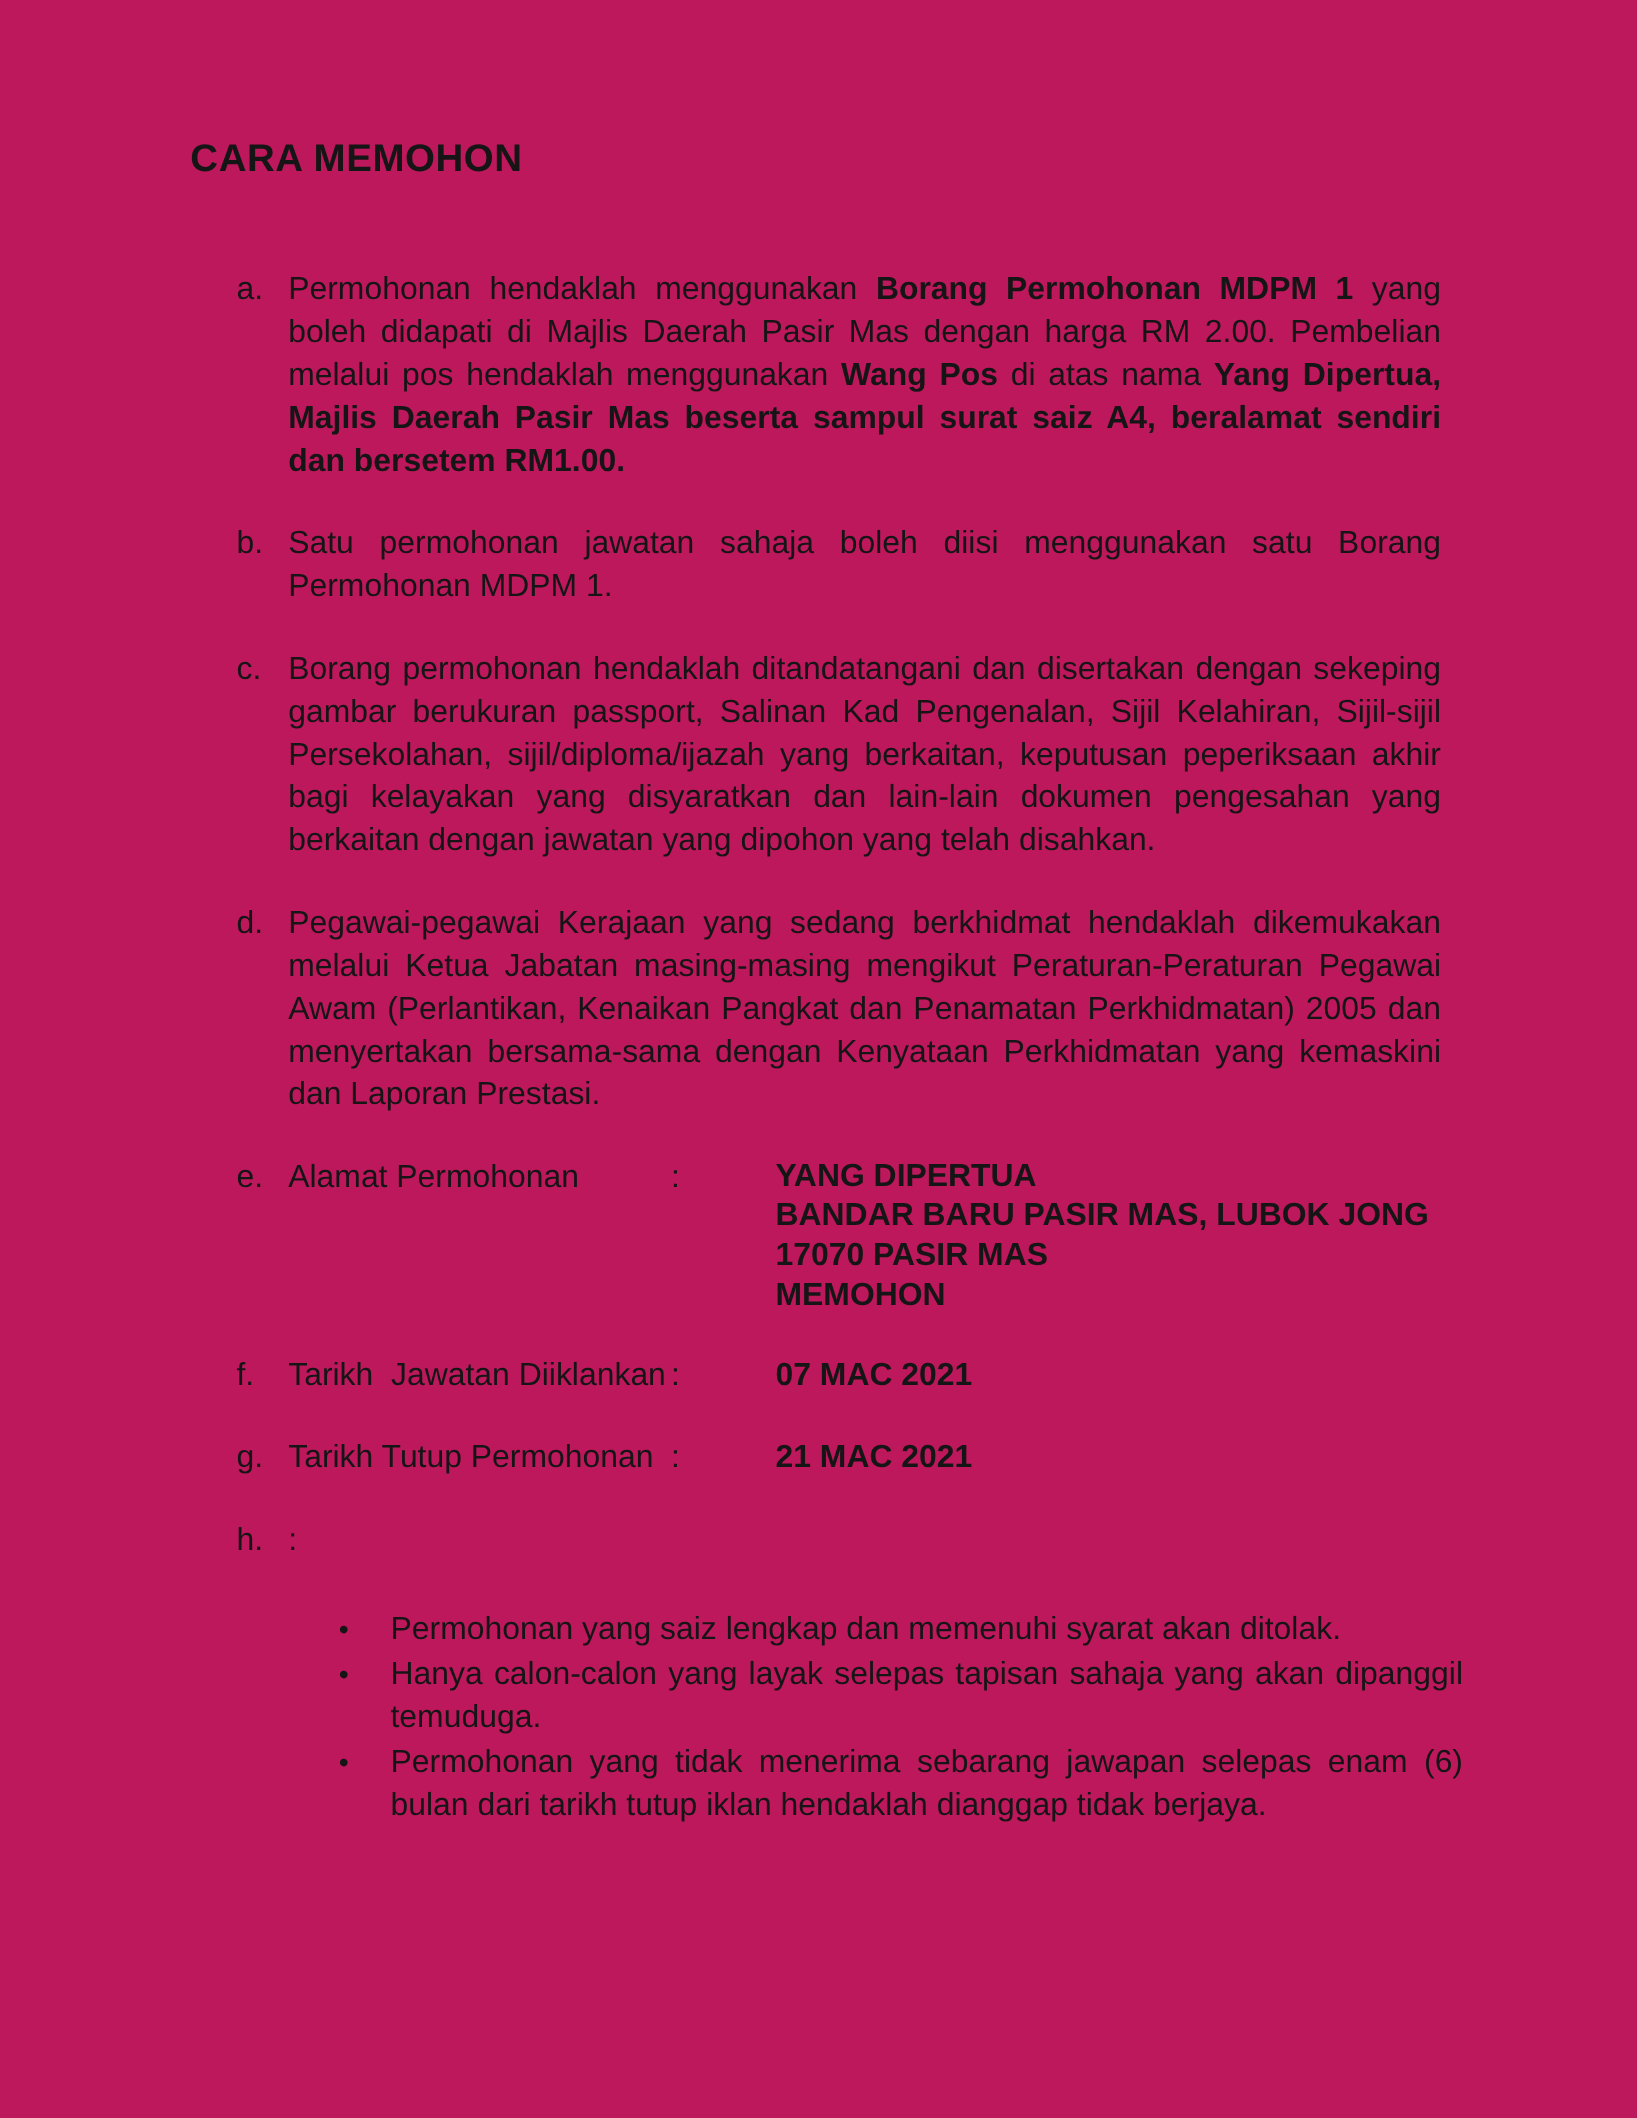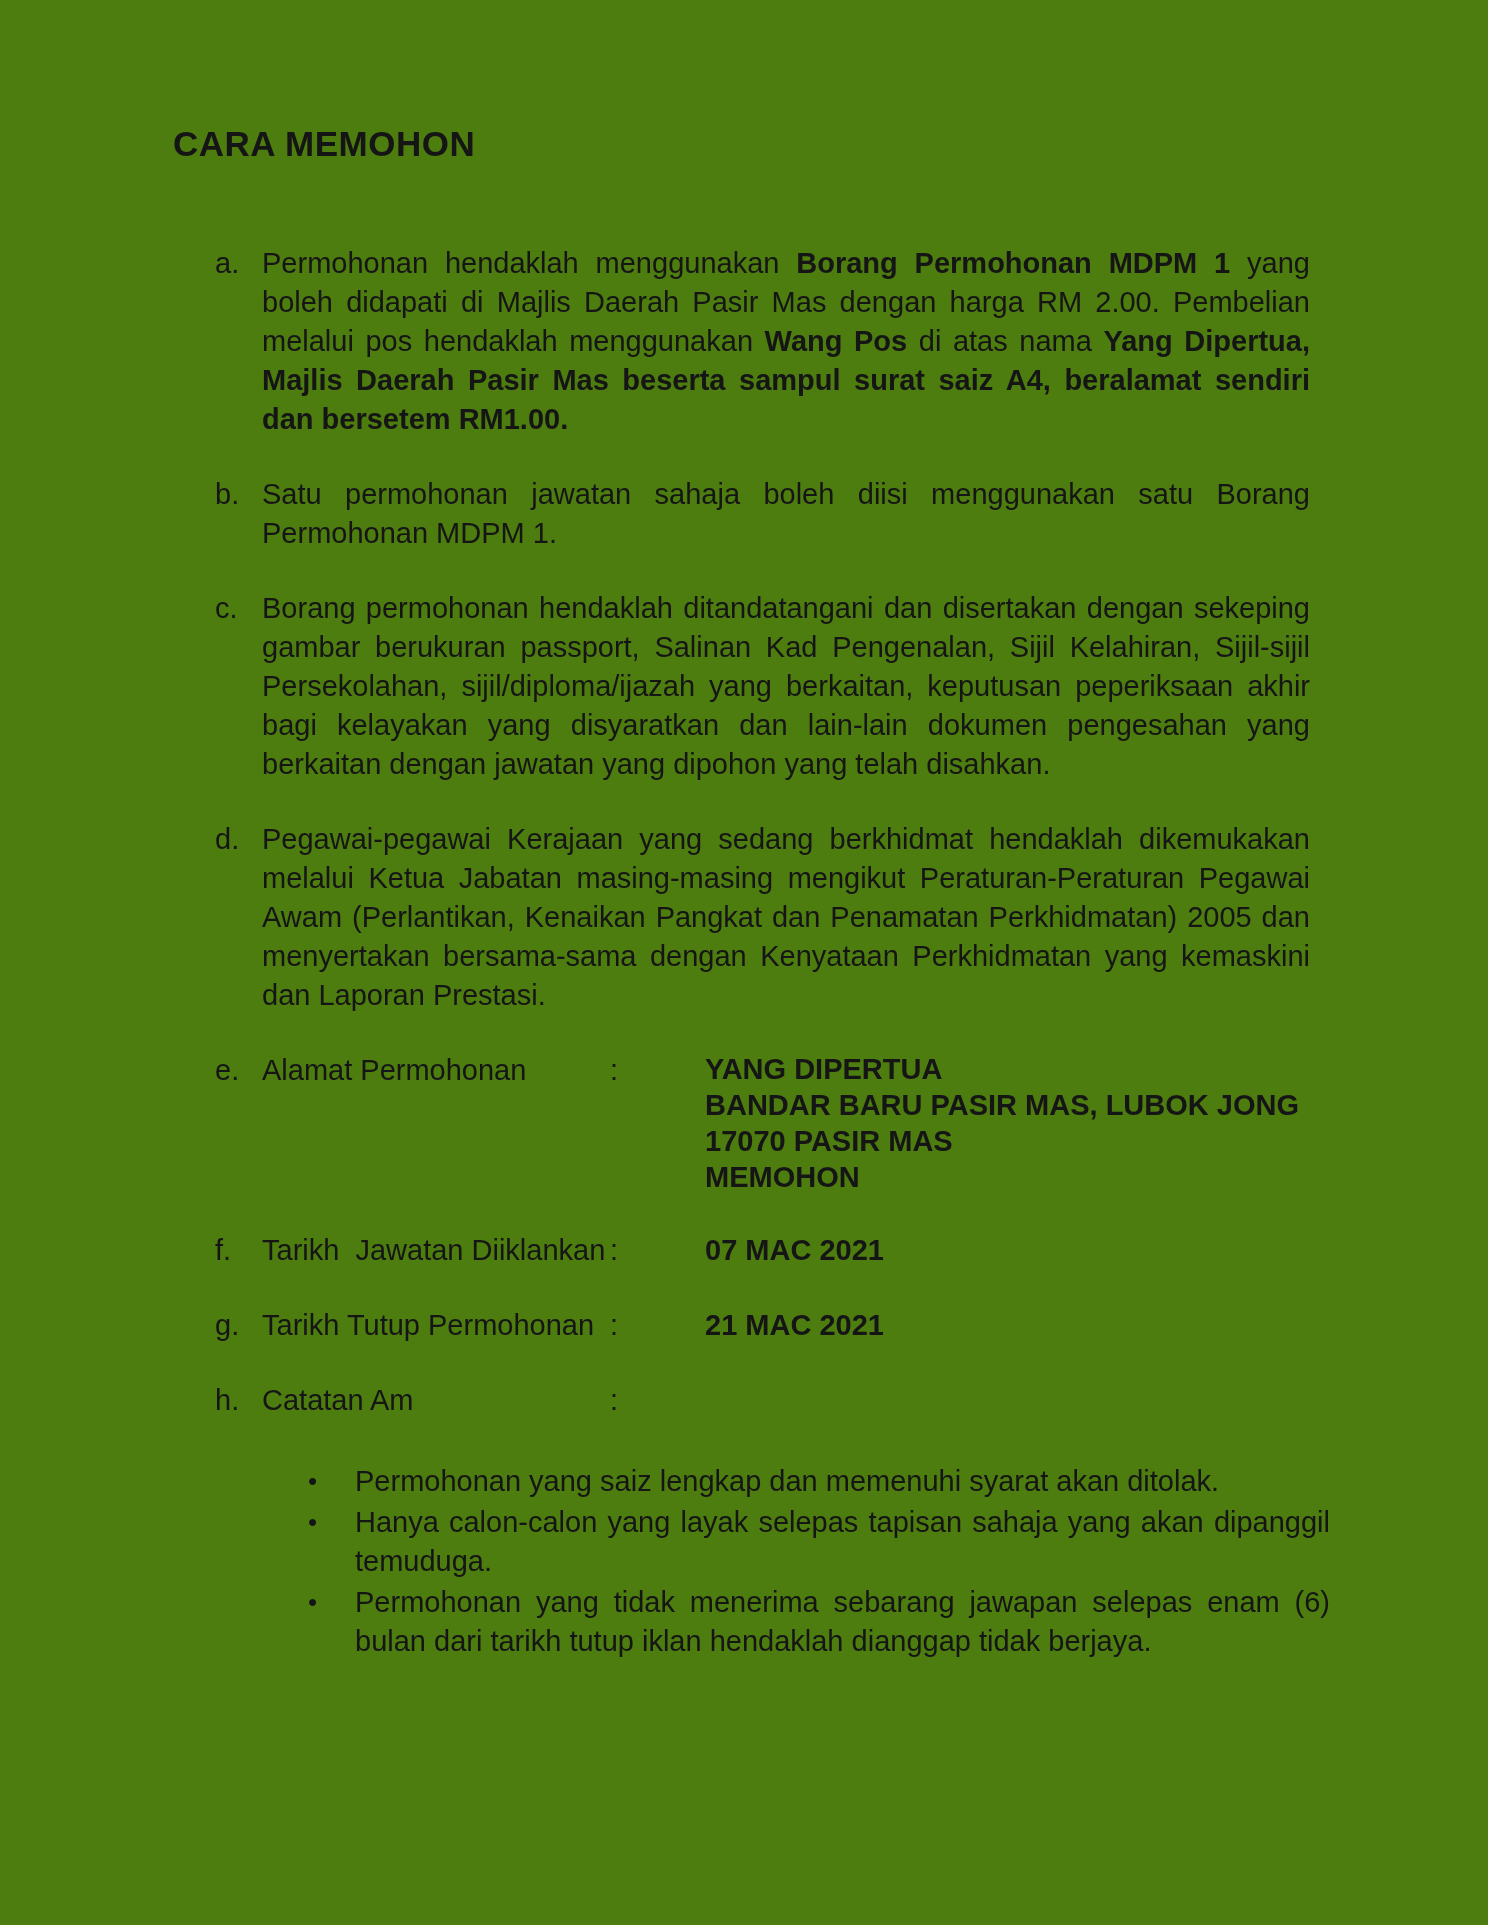--- a/index.html
+++ b/index.html
@@ -1,21 +1,21 @@
 <!DOCTYPE html>
 <html><head>
 <meta charset="utf-8">
 <style>
   html, body { margin: 0; padding: 0; background: #ffffff; }
   .page {
     position: relative;
     width: 1488px;
     height: 1925px;
     box-sizing: border-box;
-    background: #4d7c0f;
+    background: #be185d;
     color: #151515;
     font-family: "Liberation Sans", "DejaVu Sans", sans-serif;
     font-size: 29px;
     line-height: 39px;
     padding: 124px 158px 0 173px;
     overflow: hidden;
   }
   .title {
     margin: 0 0 80px 0;
     font-size: 35px;
@@ -122,21 +122,20 @@
 
   <div class="field">
     <span class="letter">g.</span>
     <span class="field-label">Tarikh Tutup Permohonan</span>
     <span class="colon">:</span>
     <span class="value">21 MAC 2021</span>
   </div>
 
   <div class="field field-h">
     <span class="letter">h.</span>
-    <span class="field-label">Catatan Am</span>
     <span class="colon">:</span>
   </div>
 
   <ul class="notes">
     <li class="note">
       <span class="note-bullet">•</span>
       <span class="note-text">Permohonan yang saiz lengkap dan memenuhi syarat akan ditolak.</span>
     </li>
     <li class="note">
       <span class="note-bullet">•</span>

